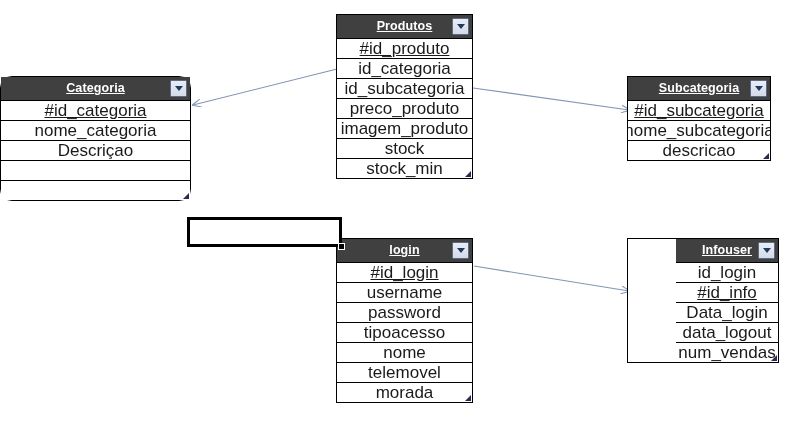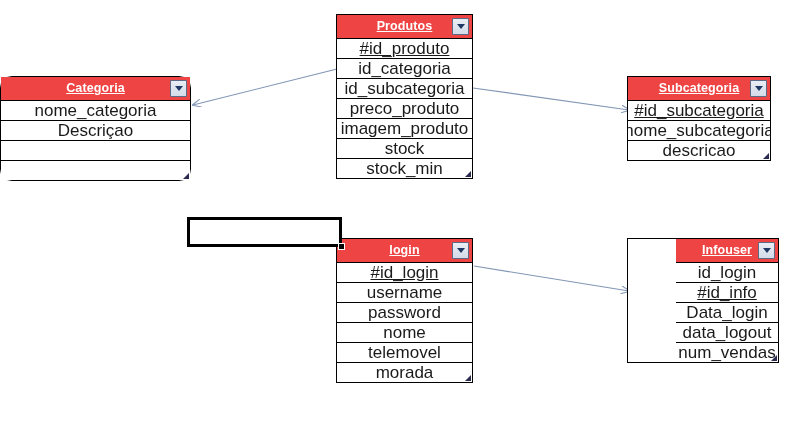--- a/index.html
+++ b/index.html
@@ -26,21 +26,21 @@
   .entity {
     position: absolute;
     box-sizing: border-box;
     background: #ffffff;
     border: 1px solid #000000;
     z-index: 3;
   }
   .entity-header {
     position: relative;
     height: 23px;
-    background: #ef4444;
+    background: #404040;
     display: flex;
     align-items: center;
     justify-content: center;
     box-sizing: border-box;
   }
   .entity-title {
     color: #ffffff;
     font-size: 12.5px;
     font-weight: bold;
     text-decoration: underline;
@@ -161,20 +161,21 @@
         <div class="corner-handle"></div>
       </div>
       <div class="entity" style="left: 0px; top: 76px; width: 191px; border-radius: 12px;">
         <div class="entity-header">
           <span class="entity-title">Categoria</span>
           <div class="filter-btn">
             <span class="tri"></span>
           </div>
         </div>
         <div class="entity-rows">
+          <div class="row pk">#id_categoria</div>
           <div class="row">nome_categoria</div>
           <div class="row">Descriçao</div>
           <div class="row empty"></div>
           <div class="row empty"></div>
         </div>
         <div class="corner-handle"></div>
       </div>
       <div class="entity" style="left: 627px; top: 76px; width: 144px;">
         <div class="entity-header">
           <span class="entity-title">Subcategoria</span>
@@ -193,20 +194,21 @@
         <div class="entity-header">
           <span class="entity-title">login</span>
           <div class="filter-btn">
             <span class="tri"></span>
           </div>
         </div>
         <div class="entity-rows">
           <div class="row pk">#id_login</div>
           <div class="row">username</div>
           <div class="row">password</div>
+          <div class="row">tipoacesso</div>
           <div class="row">nome</div>
           <div class="row">telemovel</div>
           <div class="row">morada</div>
         </div>
         <div class="corner-handle"></div>
       </div>
       <div class="entity" style="left: 627px; top: 238px; width: 152px; padding-left: 48px;">
         <div class="entity-header">
           <span class="entity-title">Infouser</span>
           <div class="filter-btn">

